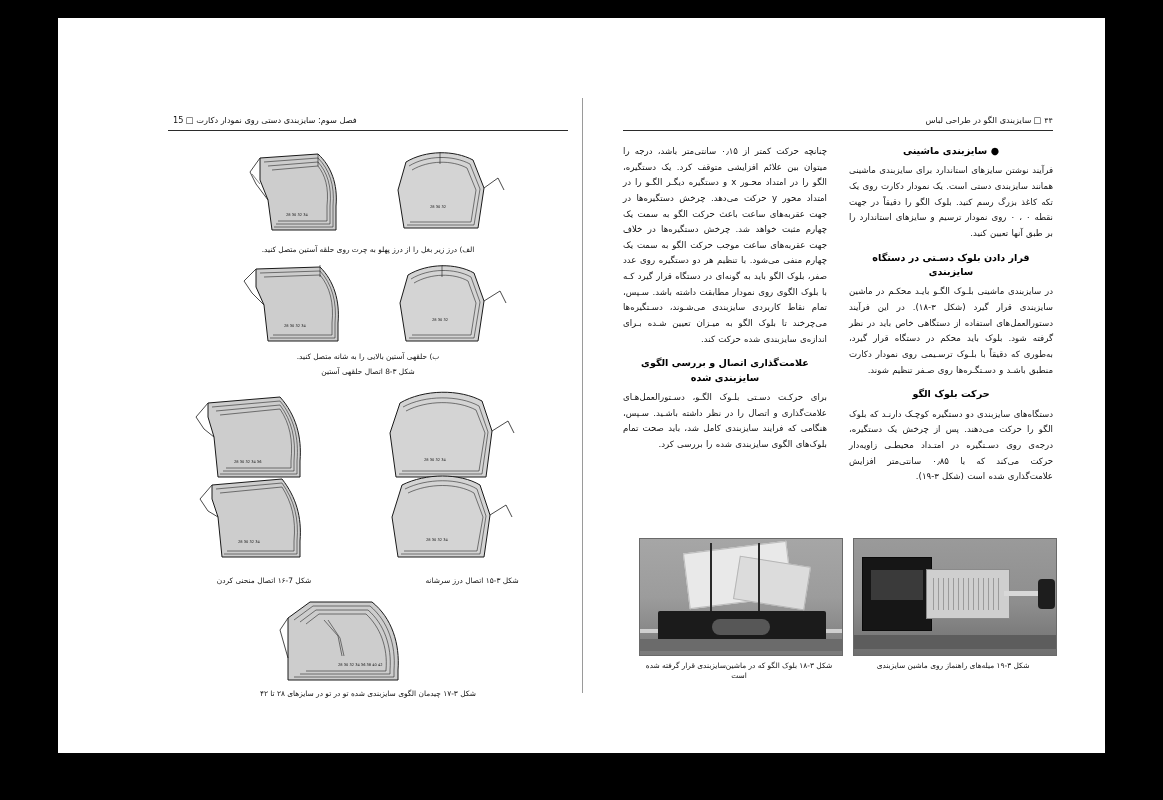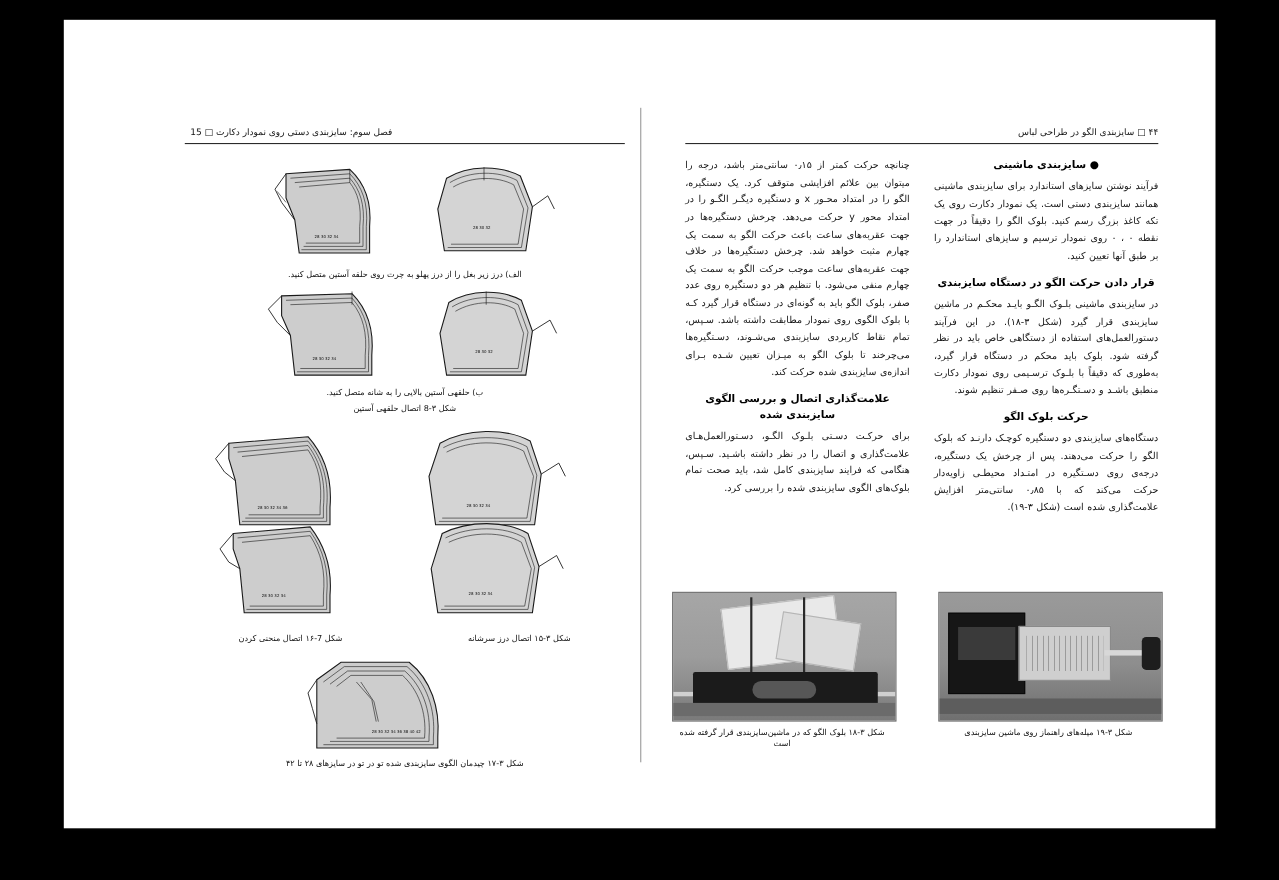--- a/index.html
+++ b/index.html
@@ -98,21 +98,21 @@
   
   .photo-row {
     position: absolute;
     bottom: 22px;
     right: 0;
     width: 430px;
     display: flex;
     flex-direction: row-reverse;
     gap: 14px;
   }
-  .photo-block { width: 200px; margin-left: 28px; }
+  .photo-block { width: 200px; }
   .photo {
     width: 204px; height: 118px;
     background: #7b7b7b;
     position: relative;
     overflow: hidden;
     border: 1px solid #6a6a6a;
   }
   .cap {
     font-size: 7.4px;
     text-align: center;
@@ -303,21 +303,21 @@
         <div class="running-head rh-right rtl">۴۴ □ سایزبندی الگو در طراحی لباس</div>
         <div class="head-rule" style="right:52px; width:430px;"></div>
 
         <div class="text-page">
           <div class="col-wrap">
 
             <div class="col">
               <h3 class="sec-head">● سایزبندی ماشینی</h3>
               <p class="para">فرآیند نوشتن سایزهای استاندارد برای سایزبندی ماشینی همانند سایزبندی دستی است. یک نمودار دکارت روی یک تکه کاغذ بزرگ رسم کنید. بلوک الگو را دقیقاً در جهت نقطه ۰ ، ۰ روی نمودار ترسیم و سایزهای استاندارد را بر طبق آنها تعیین کنید.</p>
 
-              <h3 class="sec-head">قرار دادن حرکت الگو در دستگاه سایزبندی</h3>
+              <h3 class="sec-head">قرار دادن بلوک دسـتی در دستگاه سایزبندی</h3>
               <p class="para">در سایزبندی ماشینی بلـوک الگـو بایـد محکـم در ماشین سایزبندی قرار گیرد (شکل ۳-۱۸). در این فرآیند دستورالعمل‌های استفاده از دستگاهی خاص باید در نظر گرفته شود. بلوک باید محکم در دستگاه قرار گیرد، به‌طوری که دقیقاً با بلـوک ترسـیمی روی نمودار دکارت منطبق باشـد و دسـتگـره‌ها روی صـفر تنظیم شوند.</p>
 
               <h3 class="sec-head">حرکت بلوک الگو</h3>
               <p class="para last">دستگاه‌های سایزبندی دو دستگیره کوچـک دارنـد که بلوک الگو را حرکت می‌دهند. پس از چرخش یک دستگیره، درجه‌ی روی دسـتگیره در امتـداد محیطـی زاویه‌دار حرکت می‌کند که با ۰٫۸۵ سانتی‌متر افزایش علامت‌گذاری شده است (شکل ۳-۱۹).</p>
             </div>
 
             <div class="col">
               <p class="para">چنانچه حرکت کمتر از ۰٫۱۵ سانتی‌متر باشد، درجه را میتوان بین علائم افزایشی متوقف کرد. یک دستگیره، الگو را در امتداد محـور x و دستگیره دیگـر الگـو را در امتداد محور y حرکت می‌دهد. چرخش دستگیره‌ها در جهت عقربه‌های ساعت باعث حرکت الگو به سمت یک چهارم مثبت خواهد شد. چرخش دستگیره‌ها در خلاف جهت عقربه‌های ساعت موجب حرکت الگو به سمت یک چهارم منفی می‌شود. با تنظیم هر دو دستگیره روی عدد صفر، بلوک الگو باید به گونه‌ای در دستگاه قرار گیرد کـه با بلوک الگوی روی نمودار مطابقت داشته باشد. سـپس، تمام نقاط کاربردی سایزبندی می‌شـوند، دسـتگیره‌ها می‌چرخند تا بلوک الگو به میـزان تعیین شـده بـرای اندازه‌ی سایزبندی شده حرکت کند.</p>
 
               <h3 class="sec-head">علامت‌گذاری اتصال و بررسی الگوی سایزبندی شده</h3>

